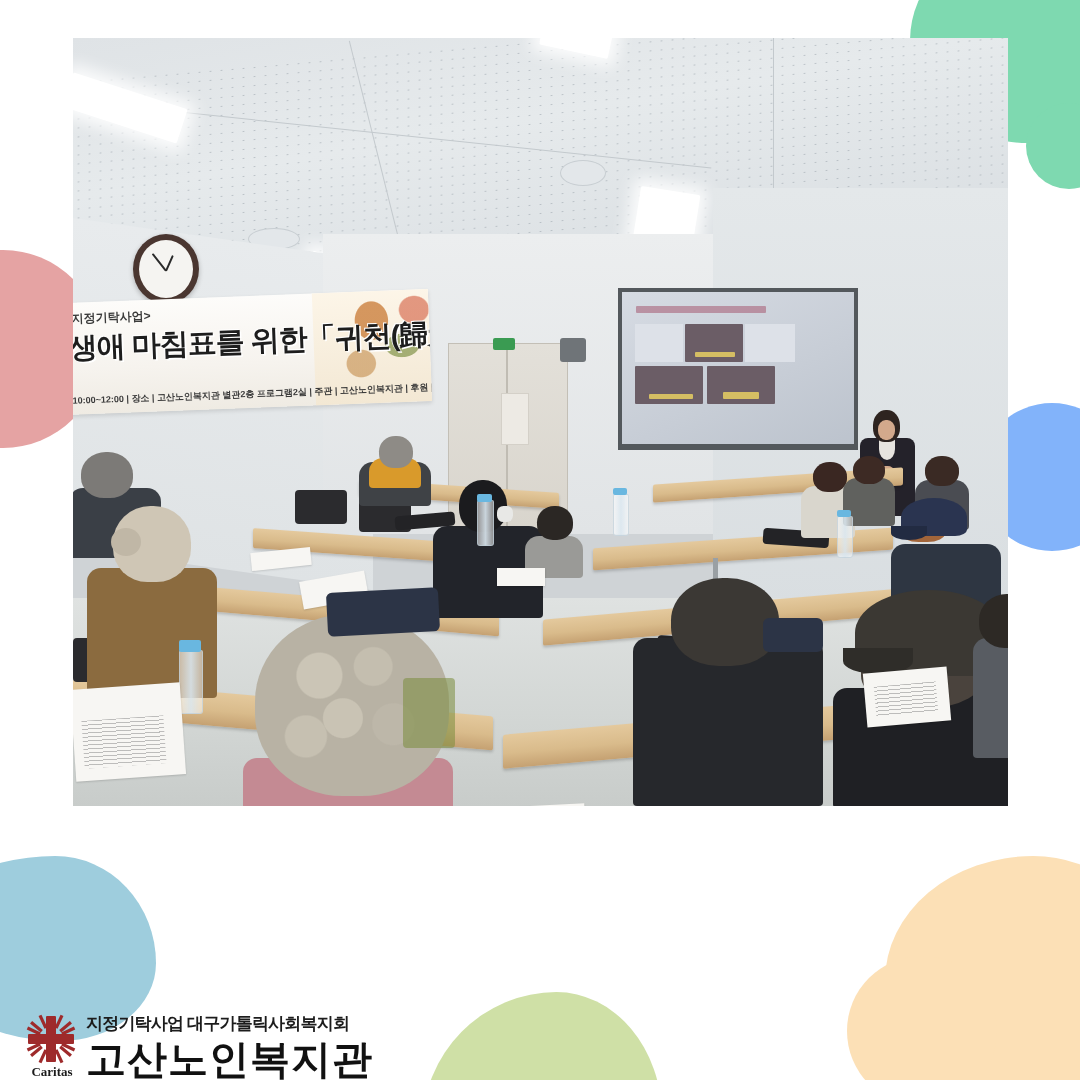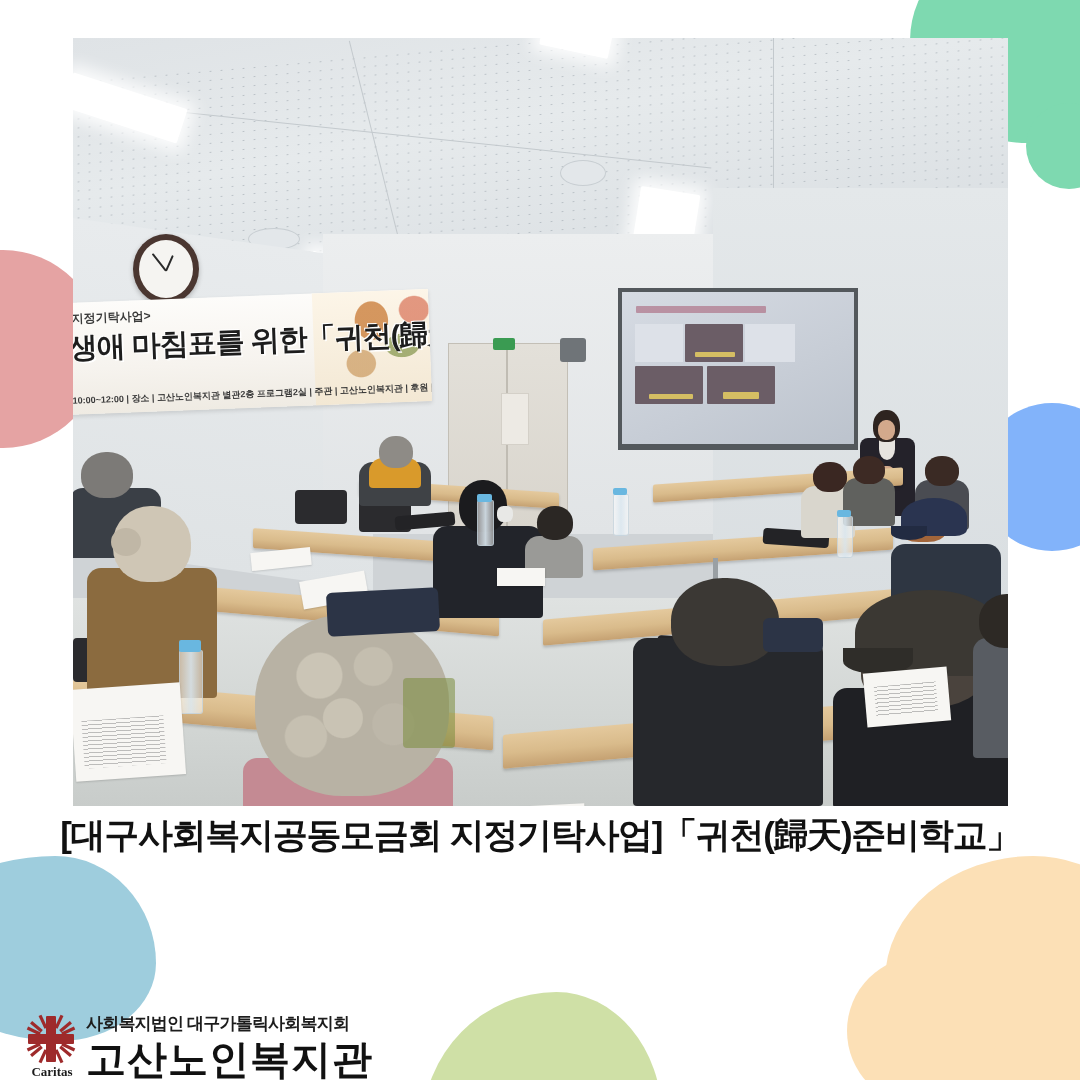--- a/index.html
+++ b/index.html
@@ -415,21 +415,20 @@
 
     <div class="ph banner">
       <div class="banner-leaf"></div>
       <div class="banner-sup">지정기탁사업&gt;</div>
       <div class="banner-main">생애 마침표를 위한「귀천(歸天)준비학교」</div>
       <div class="banner-sub">10:00~12:00  | 장소 | 고산노인복지관 별관2층 프로그램2실  | 주관 | 고산노인복지관  | 후원 | 사랑의열매</div>
     </div>
 
   </div>
 
-  <div class="caption-line">[대구사회복지공동모금회 지정기탁사업]「귀천(歸天)준비학교」</div>
 
 
   <div class="logo">
     <div class="logo-mark">
       <svg width="54" height="54" viewBox="0 0 54 54" aria-hidden="true">
         <g fill="#9e2a2b">
           <rect x="22" y="4" width="10" height="46" rx="1"></rect>
           <rect x="4" y="22" width="46" height="10" rx="1"></rect>
           <g transform="translate(27,27)">
             <rect x="-1.6" y="-26" width="3.2" height="14" transform="rotate(25)"></rect>
@@ -442,17 +441,17 @@
             <rect x="-1.6" y="12" width="3.2" height="14" transform="rotate(-50)"></rect>
             <rect x="12" y="-1.6" width="14" height="3.2" transform="rotate(25)"></rect>
             <rect x="12" y="-1.6" width="14" height="3.2" transform="rotate(-25)"></rect>
             <rect x="-26" y="-1.6" width="14" height="3.2" transform="rotate(25)"></rect>
             <rect x="-26" y="-1.6" width="14" height="3.2" transform="rotate(-25)"></rect>
           </g>
         </g>
       </svg>
     </div>
     <div class="caritas-word">Caritas</div>
-    <div class="logo-top">사회복지법인 대구가톨릭사회복지회</div>
+    <div class="logo-top">지정기탁사업 대구가톨릭사회복지회</div>
     <div class="logo-main">고산노인복지관</div>
   </div>
 
 </div>
 
 </body></html>

